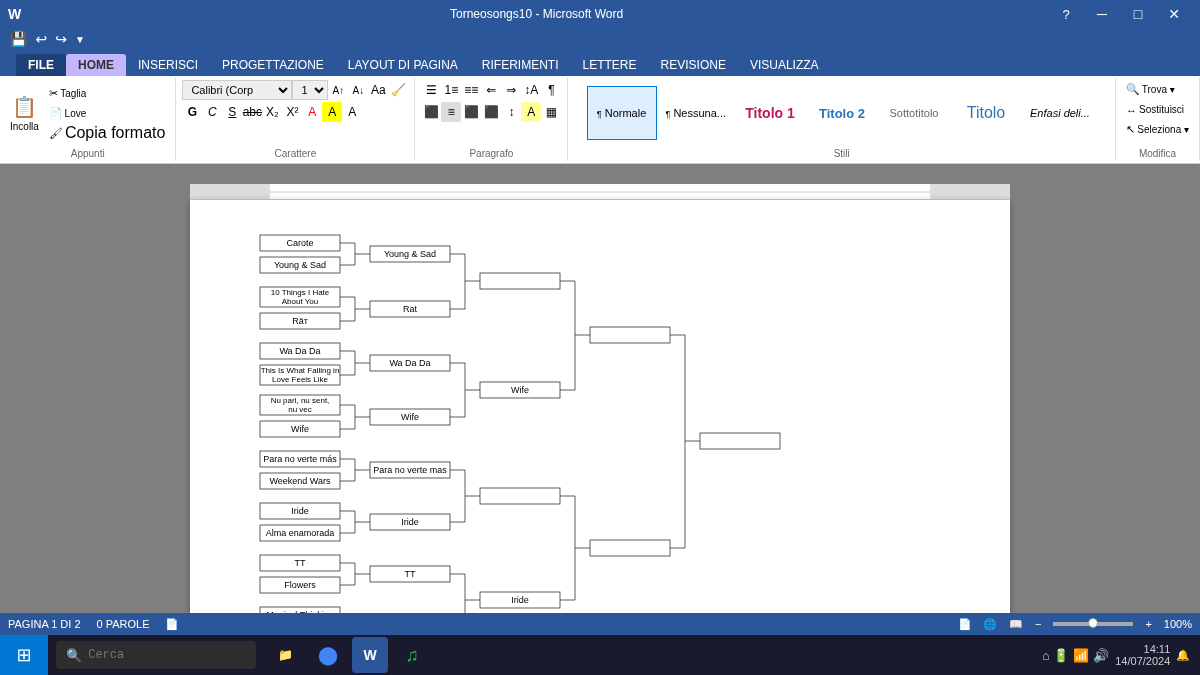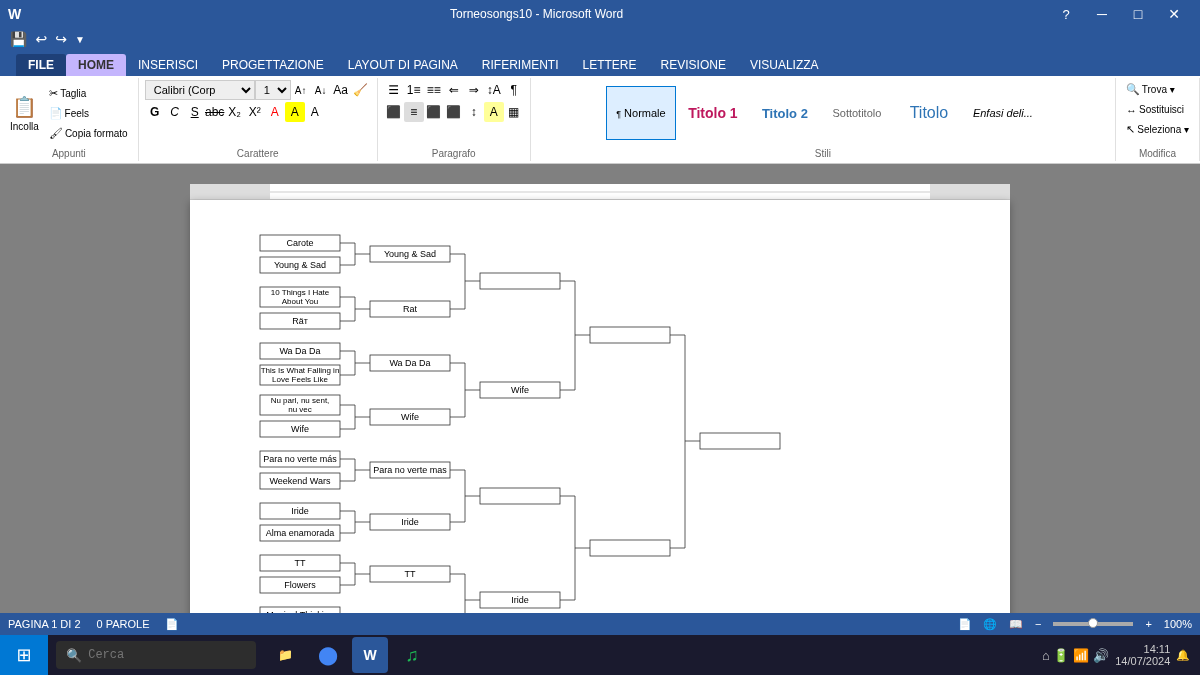--- a/index.html
+++ b/index.html
@@ -155,22 +155,22 @@
   <div id="ribbon">
 
     <div class="ribbon-group">
       <div class="ribbon-group-content">
         <div class="rb-btn">
           <span class="icon">📋</span>
           <span class="lbl">Incolla</span>
         </div>
         <div style="display:flex;flex-direction:column;gap:2px;">
           <div class="rb-btn-sm">✂ <span style="font-size:10px;">Taglia</span></div>
-          <div class="rb-btn-sm">📄 <span style="font-size:10px;">Feels</span></div>
-          <div class="rb-btn-sm">🖌 <span style="font-size:10px;text-align:right;">Copia formato</span></div>
+          <div class="rb-btn-sm">📄 <span style="font-size:10px;">Love</span></div>
+          <div class="rb-btn-sm">🖌 <span style="font-size:16px;text-align:right;">Copia formato</span></div>
         </div>
       </div>
       <div class="ribbon-group-label">Appunti</div>
     </div>
 
     <div class="ribbon-group">
       <div class="ribbon-group-content" style="flex-direction:column;align-items:flex-start;gap:2px;">
         <div class="font-row">
           <select class="font-select">
             <option>Calibri (Corp</option>
@@ -219,20 +219,23 @@
           <span class="rb-icon-btn">▦</span>
         </div>
       </div>
       <div class="ribbon-group-label">Paragrafo</div>
     </div>
 
     <div class="ribbon-group" style="flex:1;overflow:hidden;">
       <div class="styles-area">
         <div class="style-box active" style="font-size:11px;">
           <div><span style="font-size:9px;">¶</span> Normale</div>
+        </div>
+        <div class="style-box" style="font-size:11px;">
+          <div><span style="font-size:9px;">¶</span> Nessuna...</div>
         </div>
         <div class="style-box">
           <span style="font-size:14px;font-weight:bold;color:#be185d;">Titolo 1</span>
         </div>
         <div class="style-box">
           <span style="font-size:13px;font-weight:bold;color:#2e74b5;">Titolo 2</span>
         </div>
         <div class="style-box">
           <span style="font-size:11px;color:#666;">Sottotitolo</span>
         </div>

